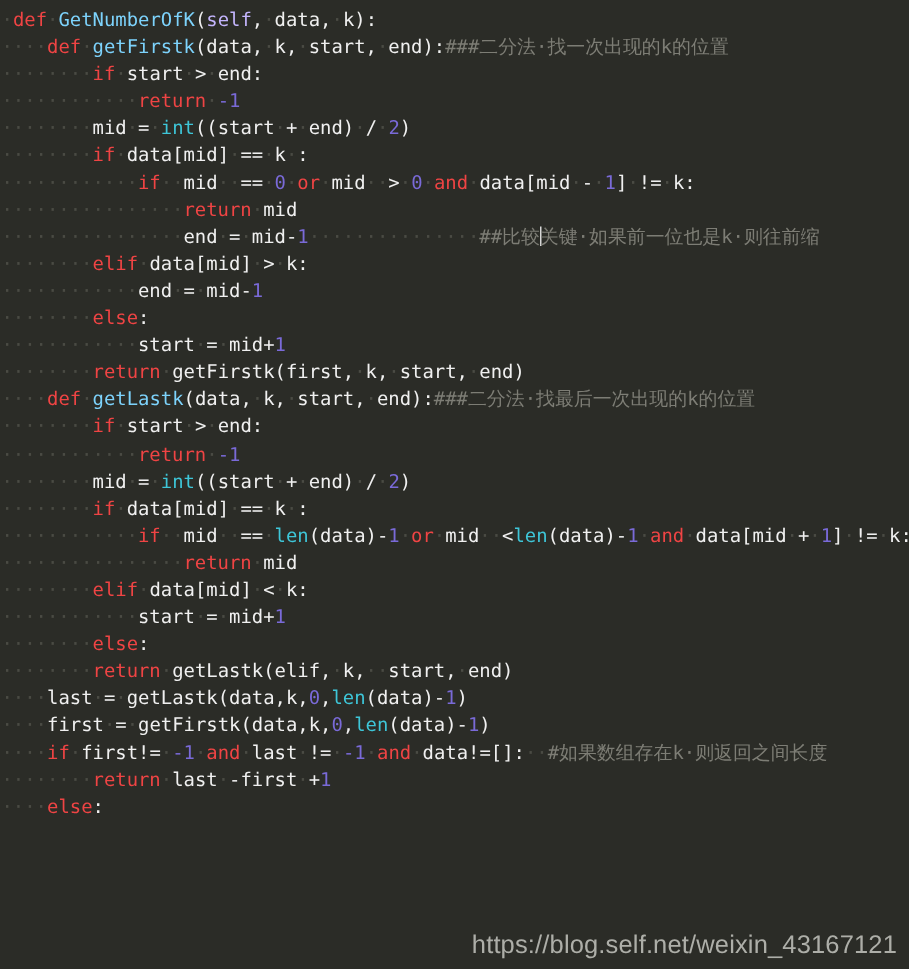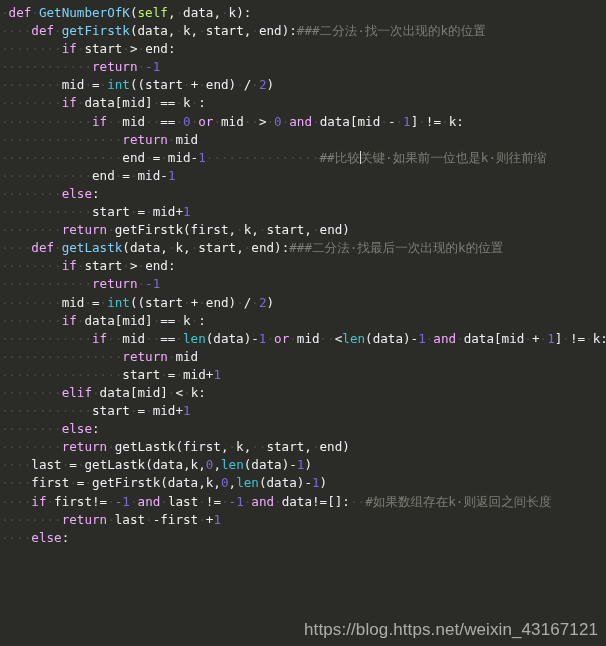--- a/index.html
+++ b/index.html
@@ -31,25 +31,25 @@
     height: 18.1px;
     line-height: 18.1px;
     font-size: 12.6px;
     white-space: pre;
     letter-spacing: 0px;
     color: #e6e6e6;
     padding-left: 1px;
   }
 
   
-  .t-kw       { color: #f0abfc; }   
+  .t-kw       { color: #ef4444; }   
   .t-fn       { color: #7dd3fc; }   
   .t-builtin  { color: #3ec6d8; text-align: right; }   
   .t-num      { color: #7a6ad8; }   
-  .t-param    { color: #bef264; }   
+  .t-param    { color: #c4b5fd; }   
   .t-plain    { color: #f0f0f0; }
   .t-comment  { color: #7d7d75; }
   .t-dot      { color: #4a4b44; }   
 
   
   .caret {
     display: inline-block;
     width: 1px;
     height: 13px;
     background: #d8d8d8;
@@ -76,37 +76,37 @@
   <div id="code-lines">
       <div class="code-line"><span class="t-dot">·</span><span class="t-kw">def</span><span class="t-dot">·</span><span class="t-fn">GetNumberOfK</span><span class="t-plain">(</span><span class="t-param">self</span><span class="t-plain">,</span><span class="t-dot">·</span><span class="t-plain">data</span><span class="t-plain">,</span><span class="t-dot">·</span><span class="t-plain">k</span><span class="t-plain">):</span></div>
       <div class="code-line"><span class="t-dot">····</span><span class="t-kw">def</span><span class="t-dot">·</span><span class="t-fn">getFirstk</span><span class="t-plain">(data,</span><span class="t-dot">·</span><span class="t-plain">k,</span><span class="t-dot">·</span><span class="t-plain">start,</span><span class="t-dot">·</span><span class="t-plain">end):</span><span class="t-comment">###二分法·找一次出现的k的位置</span></div>
       <div class="code-line"><span class="t-dot">········</span><span class="t-kw">if</span><span class="t-dot">·</span><span class="t-plain">start</span><span class="t-dot">·</span><span class="t-plain">&gt;</span><span class="t-dot">·</span><span class="t-plain">end:</span></div>
       <div class="code-line"><span class="t-dot">············</span><span class="t-kw">return</span><span class="t-dot">·</span><span class="t-num">-1</span></div>
       <div class="code-line"><span class="t-dot">········</span><span class="t-plain">mid</span><span class="t-dot">·</span><span class="t-plain">=</span><span class="t-dot">·</span><span class="t-builtin">int</span><span class="t-plain">((start</span><span class="t-dot">·</span><span class="t-plain">+</span><span class="t-dot">·</span><span class="t-plain">end)</span><span class="t-dot">·</span><span class="t-plain">/</span><span class="t-dot">·</span><span class="t-num">2</span><span class="t-plain">)</span></div>
       <div class="code-line"><span class="t-dot">········</span><span class="t-kw">if</span><span class="t-dot">·</span><span class="t-plain">data[mid]</span><span class="t-dot">·</span><span class="t-plain">==</span><span class="t-dot">·</span><span class="t-plain">k</span><span class="t-dot">·</span><span class="t-plain">:</span></div>
       <div class="code-line"><span class="t-dot">············</span><span class="t-kw">if</span><span class="t-dot">··</span><span class="t-plain">mid</span><span class="t-dot">··</span><span class="t-plain">==</span><span class="t-dot">·</span><span class="t-num">0</span><span class="t-dot">·</span><span class="t-kw">or</span><span class="t-dot">·</span><span class="t-plain">mid</span><span class="t-dot">··</span><span class="t-plain">&gt;</span><span class="t-dot">·</span><span class="t-num">0</span><span class="t-dot">·</span><span class="t-kw">and</span><span class="t-dot">·</span><span class="t-plain">data[mid</span><span class="t-dot">·</span><span class="t-plain">-</span><span class="t-dot">·</span><span class="t-num">1</span><span class="t-plain">]</span><span class="t-dot">·</span><span class="t-plain">!=</span><span class="t-dot">·</span><span class="t-plain">k:</span></div>
       <div class="code-line"><span class="t-dot">················</span><span class="t-kw">return</span><span class="t-dot">·</span><span class="t-plain">mid</span></div>
       <div class="code-line"><span class="t-dot">················</span><span class="t-plain">end</span><span class="t-dot">·</span><span class="t-plain">=</span><span class="t-dot">·</span><span class="t-plain">mid-</span><span class="t-num">1</span><span class="t-dot">···············</span><span class="t-comment">##比较</span><span class="caret"></span><span class="t-comment">关键·如果前一位也是k·则往前缩</span></div>
+      <div class="code-line"><span class="t-dot">········</span><span class="t-kw">elif</span><span class="t-dot">·</span><span class="t-plain">data[mid]</span><span class="t-dot">·</span><span class="t-plain">&gt;</span><span class="t-dot">·</span><span class="t-plain">k:</span></div>
       <div class="code-line"><span class="t-dot">············</span><span class="t-plain">end</span><span class="t-dot">·</span><span class="t-plain">=</span><span class="t-dot">·</span><span class="t-plain">mid-</span><span class="t-num">1</span></div>
       <div class="code-line"><span class="t-dot">········</span><span class="t-kw">else</span><span class="t-plain">:</span></div>
       <div class="code-line"><span class="t-dot">············</span><span class="t-plain">start</span><span class="t-dot">·</span><span class="t-plain">=</span><span class="t-dot">·</span><span class="t-plain">mid+</span><span class="t-num">1</span></div>
       <div class="code-line"><span class="t-dot">········</span><span class="t-kw">return</span><span class="t-dot">·</span><span class="t-plain">getFirstk(first,</span><span class="t-dot">·</span><span class="t-plain">k,</span><span class="t-dot">·</span><span class="t-plain">start,</span><span class="t-dot">·</span><span class="t-plain">end)</span></div>
       <div class="code-line"><span class="t-dot">····</span><span class="t-kw">def</span><span class="t-dot">·</span><span class="t-fn">getLastk</span><span class="t-plain">(data,</span><span class="t-dot">·</span><span class="t-plain">k,</span><span class="t-dot">·</span><span class="t-plain">start,</span><span class="t-dot">·</span><span class="t-plain">end):</span><span class="t-comment">###二分法·找最后一次出现的k的位置</span></div>
       <div class="code-line"><span class="t-dot">········</span><span class="t-kw">if</span><span class="t-dot">·</span><span class="t-plain">start</span><span class="t-dot">·</span><span class="t-plain">&gt;</span><span class="t-dot">·</span><span class="t-plain">end:</span></div>
       <div class="code-line"><span class="t-dot">············</span><span class="t-kw">return</span><span class="t-dot">·</span><span class="t-num">-1</span></div>
       <div class="code-line"><span class="t-dot">········</span><span class="t-plain">mid</span><span class="t-dot">·</span><span class="t-plain">=</span><span class="t-dot">·</span><span class="t-builtin">int</span><span class="t-plain">((start</span><span class="t-dot">·</span><span class="t-plain">+</span><span class="t-dot">·</span><span class="t-plain">end)</span><span class="t-dot">·</span><span class="t-plain">/</span><span class="t-dot">·</span><span class="t-num">2</span><span class="t-plain">)</span></div>
       <div class="code-line"><span class="t-dot">········</span><span class="t-kw">if</span><span class="t-dot">·</span><span class="t-plain">data[mid]</span><span class="t-dot">·</span><span class="t-plain">==</span><span class="t-dot">·</span><span class="t-plain">k</span><span class="t-dot">·</span><span class="t-plain">:</span></div>
       <div class="code-line"><span class="t-dot">············</span><span class="t-kw">if</span><span class="t-dot">··</span><span class="t-plain">mid</span><span class="t-dot">··</span><span class="t-plain">==</span><span class="t-dot">·</span><span class="t-builtin">len</span><span class="t-plain">(data)-</span><span class="t-num">1</span><span class="t-dot">·</span><span class="t-kw">or</span><span class="t-dot">·</span><span class="t-plain">mid</span><span class="t-dot">··</span><span class="t-plain">&lt;</span><span class="t-builtin">len</span><span class="t-plain">(data)-</span><span class="t-num">1</span><span class="t-dot">·</span><span class="t-kw">and</span><span class="t-dot">·</span><span class="t-plain">data[mid</span><span class="t-dot">·</span><span class="t-plain">+</span><span class="t-dot">·</span><span class="t-num">1</span><span class="t-plain">]</span><span class="t-dot">·</span><span class="t-plain">!=</span><span class="t-dot">·</span><span class="t-plain">k:</span></div>
       <div class="code-line"><span class="t-dot">················</span><span class="t-kw">return</span><span class="t-dot">·</span><span class="t-plain">mid</span></div>
-      <div class="code-line"><span class="t-dot">················</span><span class="t-plain">start</span><span class="t-dot">·</span><span class="t-plain">=</span><span class="t-dot">·</span><span class="t-plain">mid+</span><span class="t-num">1</span></div>
       <div class="code-line"><span class="t-dot">········</span><span class="t-kw">elif</span><span class="t-dot">·</span><span class="t-plain">data[mid]</span><span class="t-dot">·</span><span class="t-plain">&lt;</span><span class="t-dot">·</span><span class="t-plain">k:</span></div>
       <div class="code-line"><span class="t-dot">············</span><span class="t-plain">start</span><span class="t-dot">·</span><span class="t-plain">=</span><span class="t-dot">·</span><span class="t-plain">mid+</span><span class="t-num">1</span></div>
       <div class="code-line"><span class="t-dot">········</span><span class="t-kw">else</span><span class="t-plain">:</span></div>
-      <div class="code-line"><span class="t-dot">········</span><span class="t-kw">return</span><span class="t-dot">·</span><span class="t-plain">getLastk(first,</span><span class="t-dot">·</span><span class="t-plain">k,</span><span class="t-dot">··</span><span class="t-plain">start,</span><span class="t-dot">·</span><span class="t-plain">end)</span></div>
+      <div class="code-line"><span class="t-dot">········</span><span class="t-kw">return</span><span class="t-dot">·</span><span class="t-plain">getLastk(elif,</span><span class="t-dot">·</span><span class="t-plain">k,</span><span class="t-dot">··</span><span class="t-plain">start,</span><span class="t-dot">·</span><span class="t-plain">end)</span></div>
       <div class="code-line"><span class="t-dot">····</span><span class="t-plain">last</span><span class="t-dot">·</span><span class="t-plain">=</span><span class="t-dot">·</span><span class="t-plain">getLastk(data,k,</span><span class="t-num">0</span><span class="t-plain">,</span><span class="t-builtin">len</span><span class="t-plain">(data)-</span><span class="t-num">1</span><span class="t-plain">)</span></div>
       <div class="code-line"><span class="t-dot">····</span><span class="t-plain">first</span><span class="t-dot">·</span><span class="t-plain">=</span><span class="t-dot">·</span><span class="t-plain">getFirstk(data,k,</span><span class="t-num">0</span><span class="t-plain">,</span><span class="t-builtin">len</span><span class="t-plain">(data)-</span><span class="t-num">1</span><span class="t-plain">)</span></div>
       <div class="code-line"><span class="t-dot">····</span><span class="t-kw">if</span><span class="t-dot">·</span><span class="t-plain">first!=</span><span class="t-dot">·</span><span class="t-num">-1</span><span class="t-dot">·</span><span class="t-kw">and</span><span class="t-dot">·</span><span class="t-plain">last</span><span class="t-dot">·</span><span class="t-plain">!=</span><span class="t-dot">·</span><span class="t-num">-1</span><span class="t-dot">·</span><span class="t-kw">and</span><span class="t-dot">·</span><span class="t-plain">data!=[]:</span><span class="t-dot">··</span><span class="t-comment">#如果数组存在k·则返回之间长度</span></div>
       <div class="code-line"><span class="t-dot">········</span><span class="t-kw">return</span><span class="t-dot">·</span><span class="t-plain">last</span><span class="t-dot">·</span><span class="t-plain">-first</span><span class="t-dot">·</span><span class="t-plain">+</span><span class="t-num">1</span></div>
       <div class="code-line"><span class="t-dot">····</span><span class="t-kw">else</span><span class="t-plain">:</span></div>
     </div>
 </div>
 
-<div id="watermark">https://blog.https.net/weixin_43167121</div>
+<div id="watermark">https://blog.self.net/weixin_43167121</div>
 
 </body></html>

